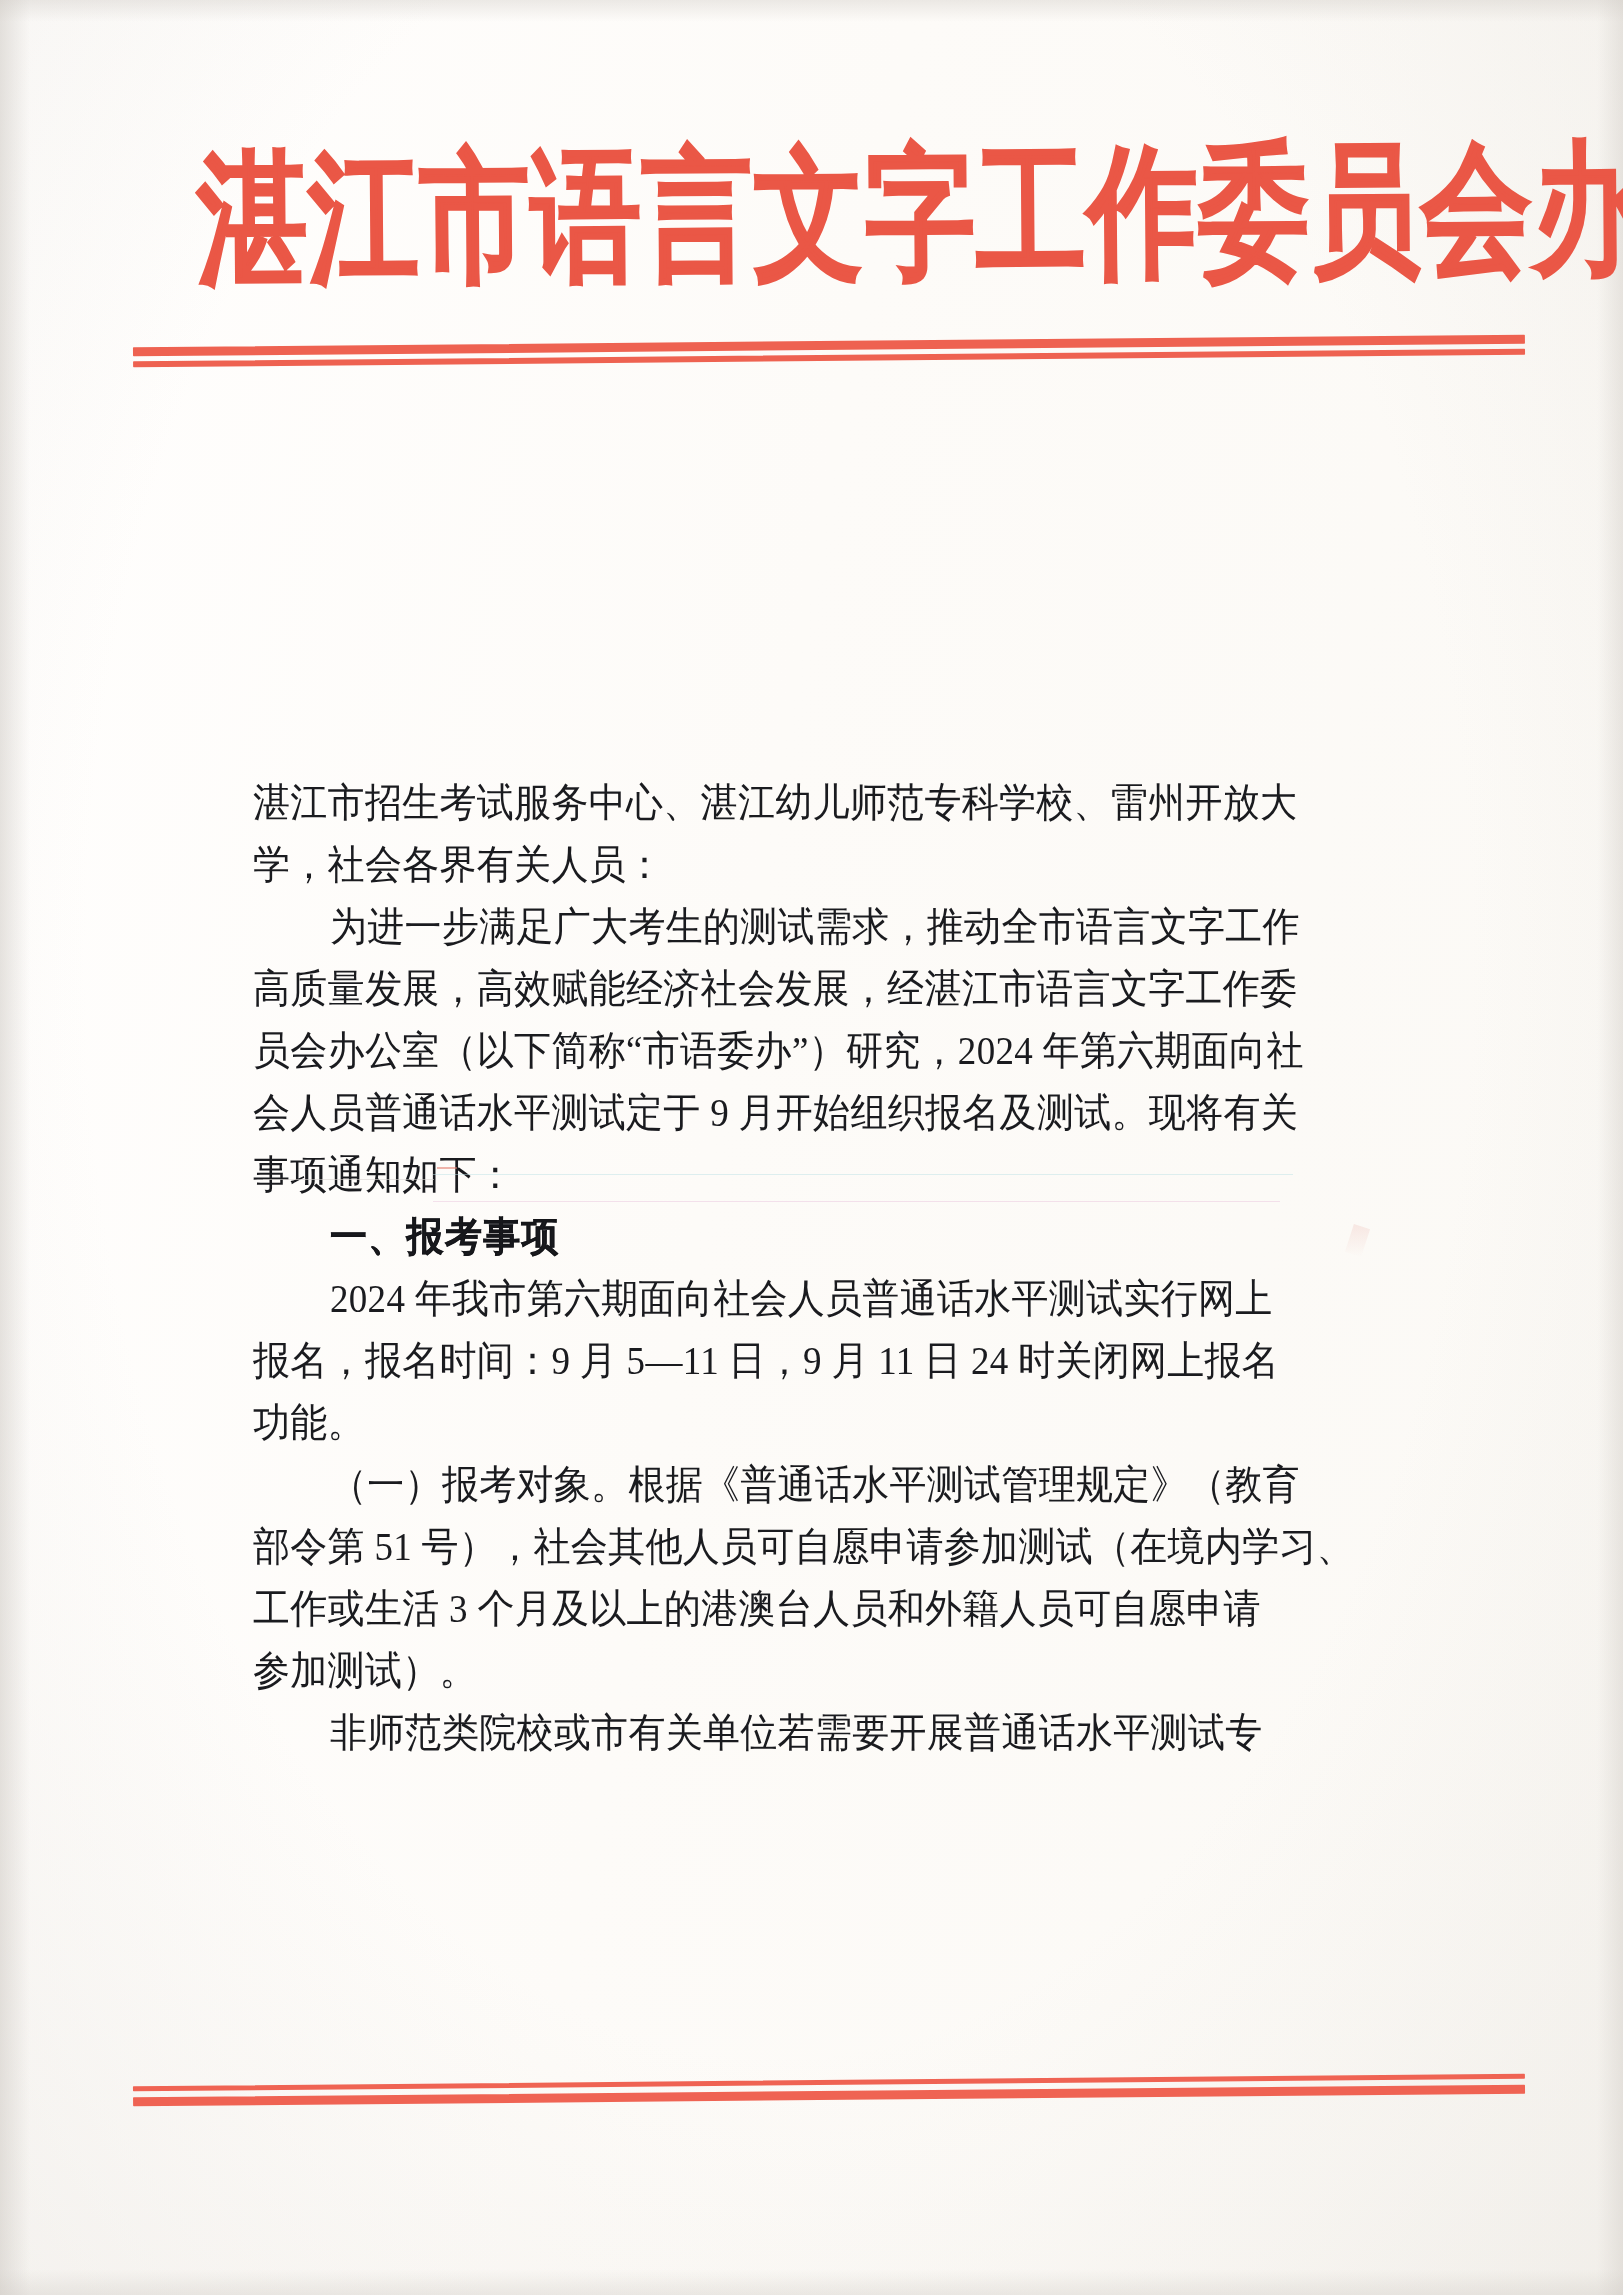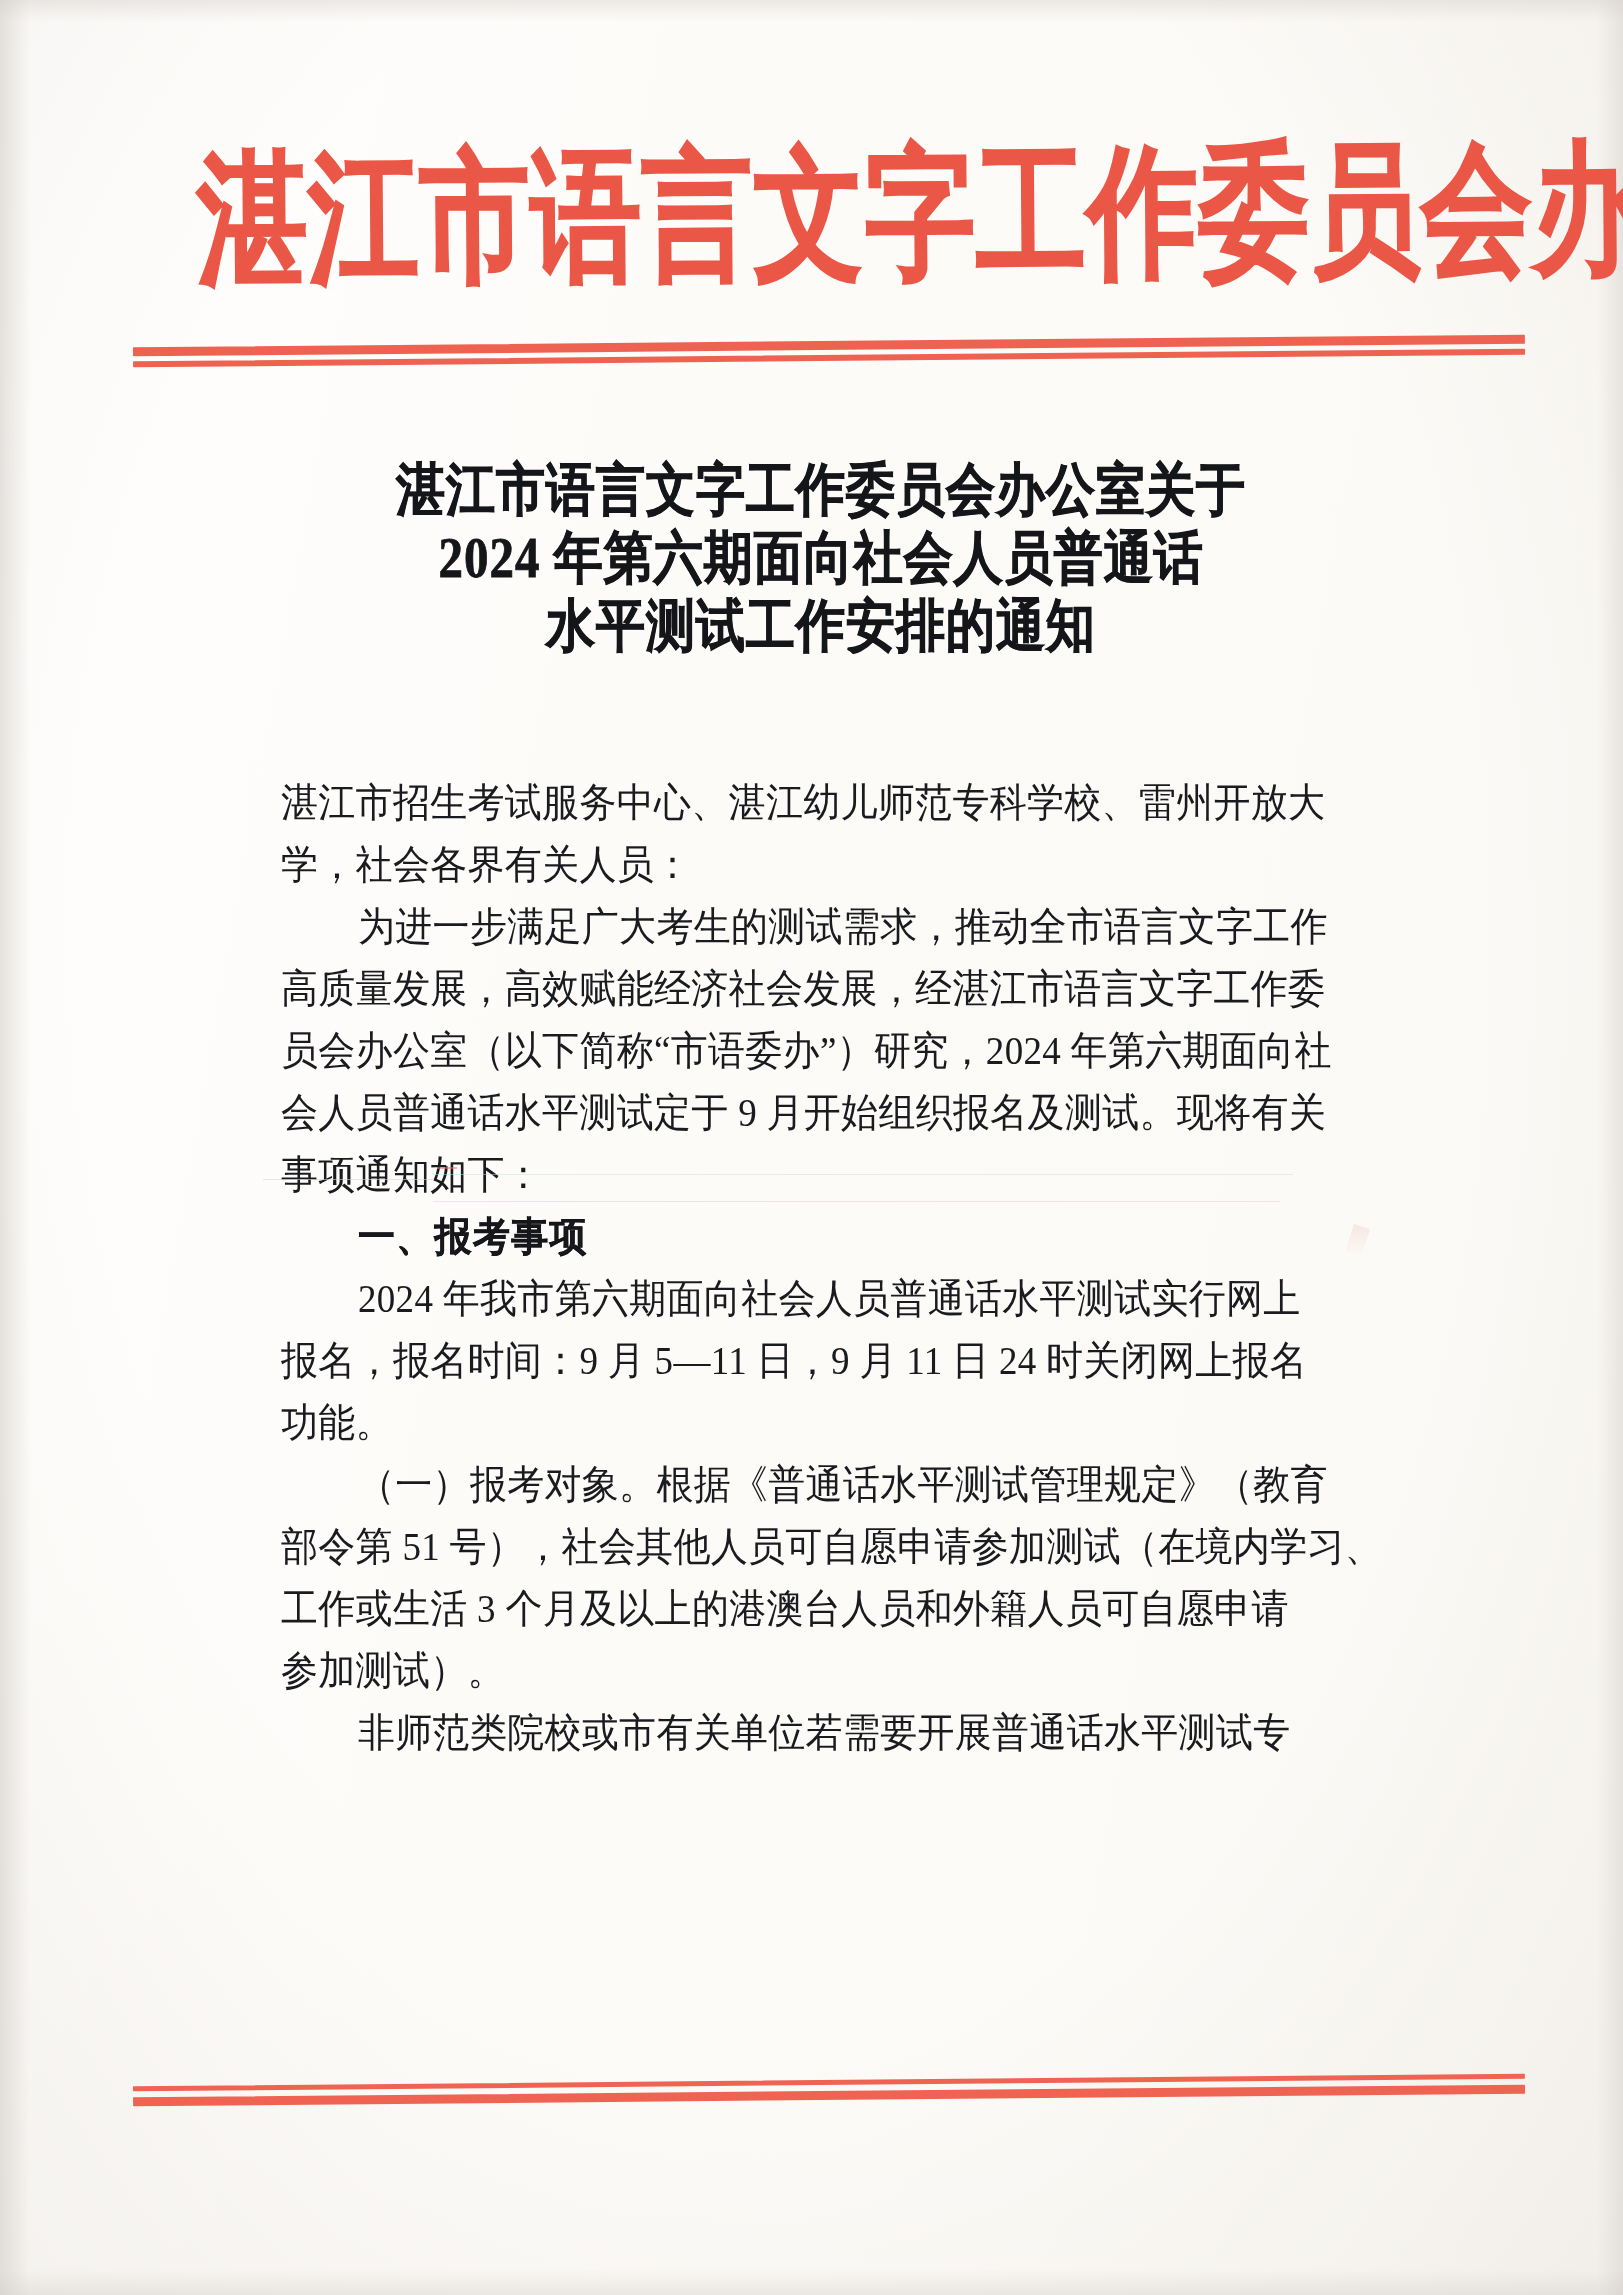--- a/index.html
+++ b/index.html
@@ -133,21 +133,20 @@
     transform: scaleY(1.16);
     transform-origin: center center;
   }
 
   
   .body-block {
     position: absolute;
     left: 253px;
     top: 772px;
     width: 1137px;
-    margin-left: 28px;
   }
   .ln {
     font-family: "Liberation Serif", "DejaVu Serif", serif;
     font-size: 37px;
     line-height: 62px;
     letter-spacing: 0.3px;
     color: #1a1b1f;
     white-space: nowrap;
     transform: scaleY(1.08);
     transform-origin: left center;
@@ -210,25 +209,20 @@
   <div class="letterhead">
     <div class="letterhead-text">湛江市语言文字工作委员会办公室</div>
   </div>
 
   <div class="rule-top">
     <div class="bar-thick"></div>
     <div class="bar-gap"></div>
     <div class="bar-thin"></div>
   </div>
 
-  <div class="doc-title">
-    <div class="tline">湛江市语言文字工作委员会办公室关于</div>
-    <div class="tline">2024 年第六期面向社会人员普通话</div>
-    <div class="tline">水平测试工作安排的通知</div>
-  </div>
 
   <div class="body-block">
     <div class="ln">湛江市招生考试服务中心、湛江幼儿师范专科学校、雷州开放大</div>
     <div class="ln">学，社会各界有关人员：</div>
     <div class="ln indent">为进一步满足广大考生的测试需求，推动全市语言文字工作</div>
     <div class="ln">高质量发展，高效赋能经济社会发展，经湛江市语言文字工作委</div>
     <div class="ln">员会办公室（以下简称“市语委办”）研究，2024 年第六期面向社</div>
     <div class="ln">会人员普通话水平测试定于 9 月开始组织报名及测试。现将有关</div>
     <div class="ln">事项通知如下：</div>
     <div class="ln heading">一、报考事项</div>

